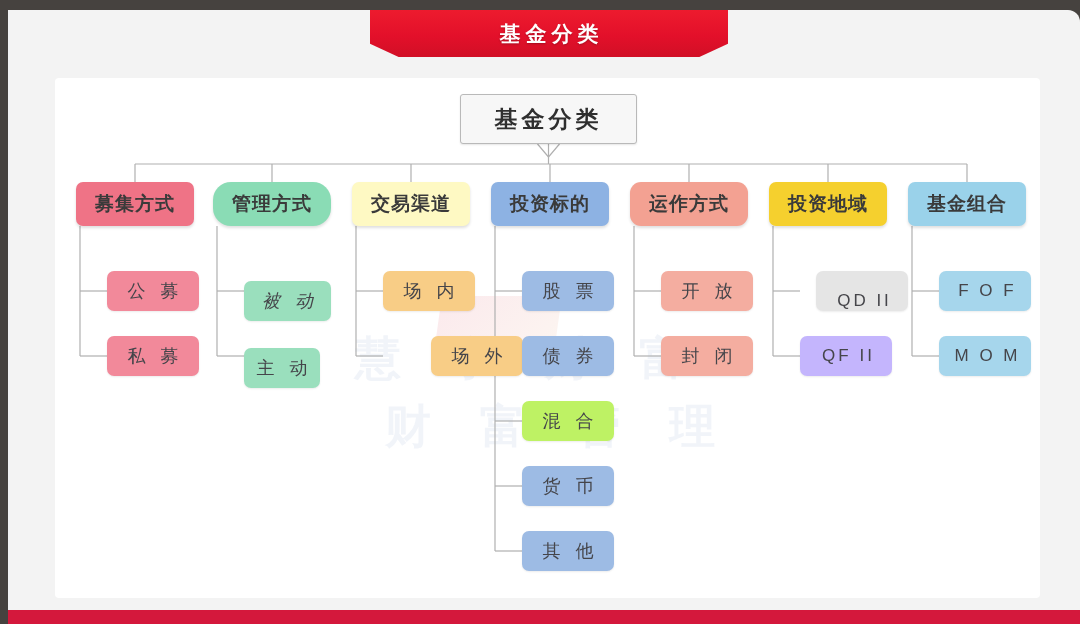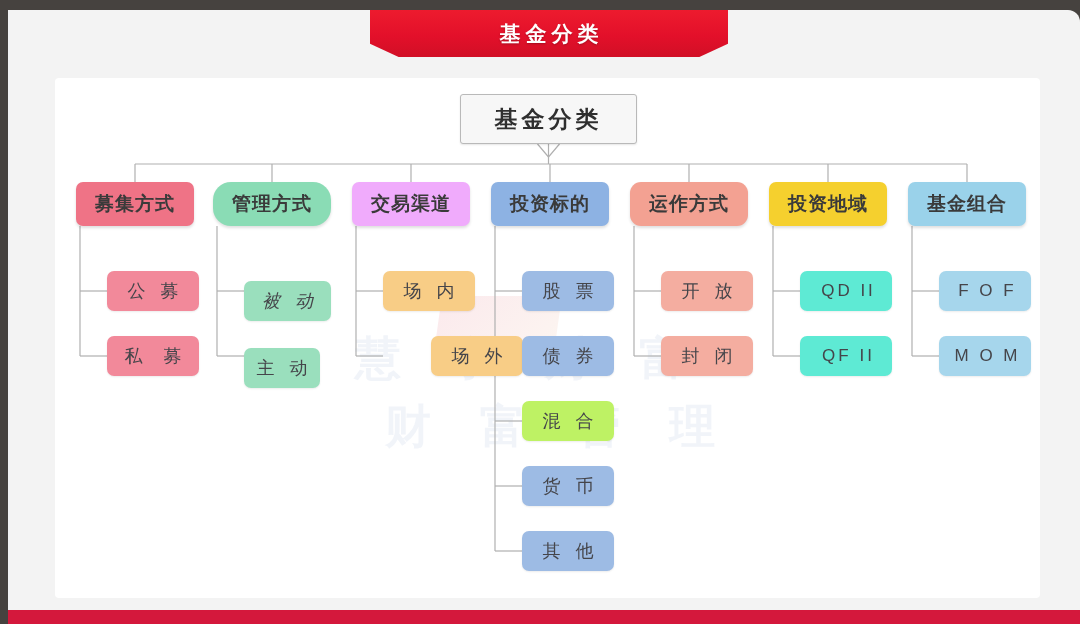--- a/index.html
+++ b/index.html
@@ -220,33 +220,33 @@
 
       <div class="node" id="root-node">基金分类</div>
 
       <div id="nodes-layer">
           <div class="node cat" style="left: 21px; width: 118px; background: rgb(239, 115, 134);">
             <span>募集方式</span>
           </div>
           <div class="node leaf" style="left: 52px; top: 193px; width: 92px; background: rgb(242, 137, 154);">
             <span>公 募</span>
           </div>
-          <div class="node leaf" style="left: 52px; top: 258px; width: 92px; background: rgb(242, 137, 154); font-family: Liberation Mono, monospace;">
+          <div class="node leaf" style="left: 52px; top: 258px; width: 92px; background: rgb(242, 137, 154);">
             <span>私 募</span>
           </div>
           <div class="node cat" style="left: 158px; width: 118px; background: rgb(138, 220, 181); border-radius: 18px;">
             <span>管理方式</span>
           </div>
           <div class="node leaf" style="left: 189px; top: 203px; width: 87px; background: rgb(154, 223, 189); font-style: italic;">
             <span>被 动</span>
           </div>
           <div class="node leaf" style="left: 189px; top: 270px; width: 76px; background: rgb(154, 223, 189);">
             <span>主 动</span>
           </div>
-          <div class="node cat" style="left: 297px; width: 118px; background: #f0abfc;">
+          <div class="node cat" style="left: 297px; width: 118px; background: #fef9c3;">
             <span>交易渠道</span>
           </div>
           <div class="node leaf" style="left: 328px; top: 193px; width: 92px; background: rgb(248, 205, 134);">
             <span>场 内</span>
           </div>
           <div class="node leaf" style="left: 328px; top: 258px; width: 92px; background: rgb(248, 205, 134); margin-left: 48px;">
             <span>场 外</span>
           </div>
           <div class="node cat" style="left: 436px; width: 118px; background: rgb(141, 178, 227);">
             <span>投资标的</span>
@@ -271,24 +271,24 @@
           </div>
           <div class="node leaf" style="left: 606px; top: 193px; width: 92px; background: rgb(244, 173, 160);">
             <span>开 放</span>
           </div>
           <div class="node leaf" style="left: 606px; top: 258px; width: 92px; background: rgb(244, 173, 160);">
             <span>封 闭</span>
           </div>
           <div class="node cat" style="left: 714px; width: 118px; background: rgb(245, 208, 46);">
             <span>投资地域</span>
           </div>
-          <div class="node leaf latin" style="left: 745px; top: 193px; width: 92px; background: #5eead4;">
+          <div class="node leaf latin" style="left: 761px; top: 193px; width: 92px; background: #e5e5e5; align-items: flex-end;">
             <span>QD II</span>
           </div>
-          <div class="node leaf latin" style="left: 745px; top: 258px; width: 92px; background: #5eead4;">
+          <div class="node leaf latin" style="left: 745px; top: 258px; width: 92px; background: #c4b5fd;">
             <span>QF II</span>
           </div>
           <div class="node cat" style="left: 853px; width: 118px; background: rgb(154, 210, 234);">
             <span>基金组合</span>
           </div>
           <div class="node leaf latin" style="left: 884px; top: 193px; width: 92px; background: rgb(166, 214, 236);">
             <span>F O F</span>
           </div>
           <div class="node leaf latin" style="left: 884px; top: 258px; width: 92px; background: rgb(166, 214, 236);">
             <span>M O M</span>

